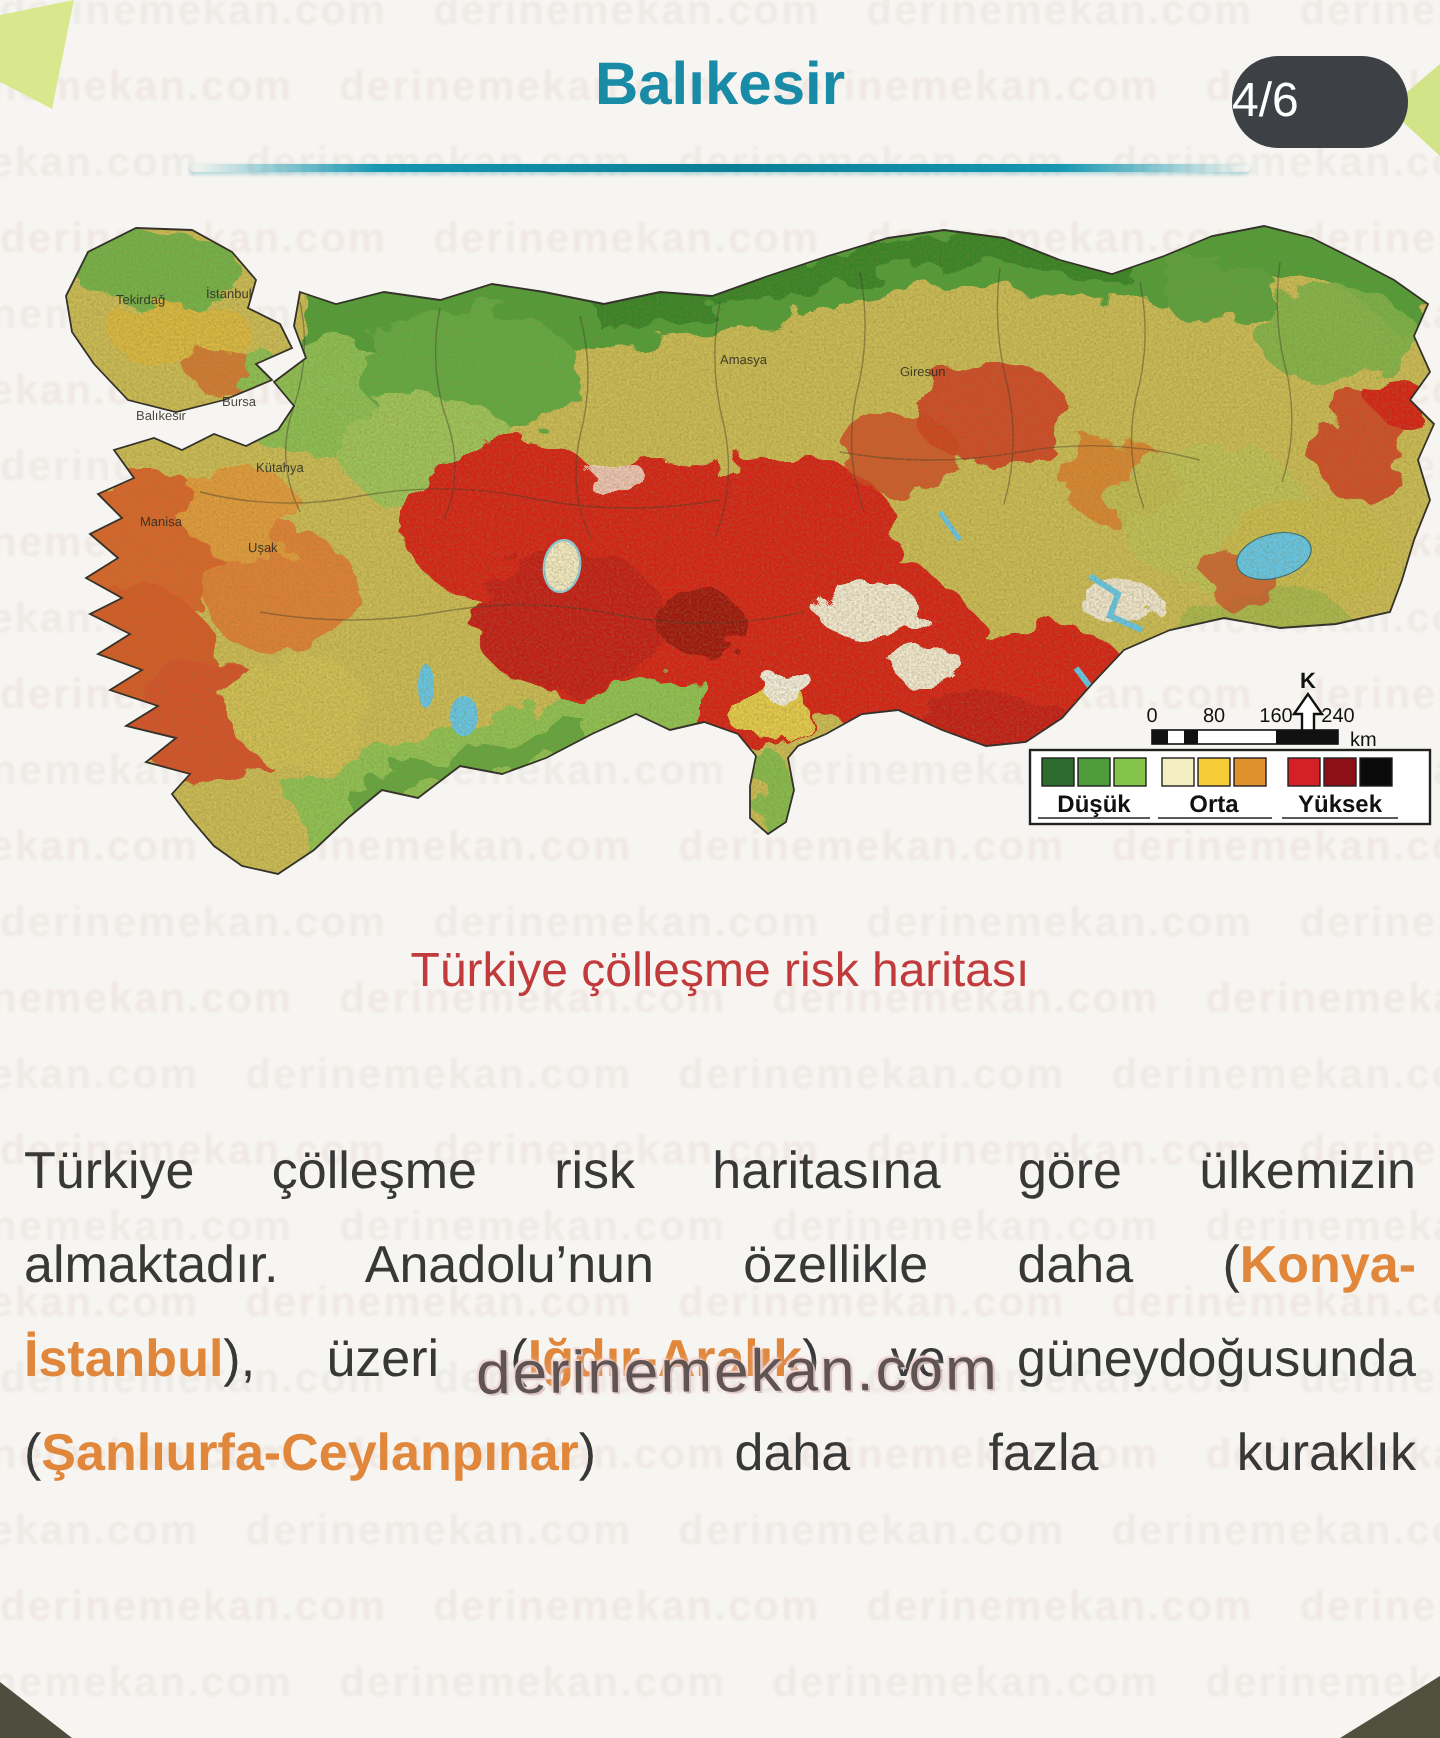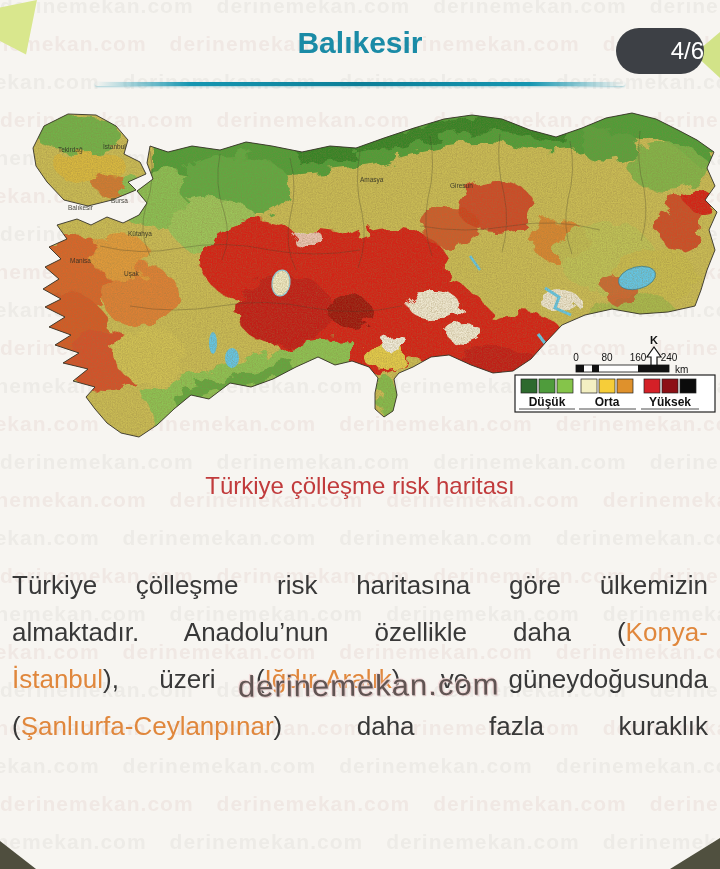--- a/index.html
+++ b/index.html
@@ -22,35 +22,35 @@
            clip-path:polygon(100% 0,100% 100%,0 48%);}
   .deco-bl{left:0;bottom:0;width:36px;height:28px;background:#4f4e3e;
            clip-path:polygon(0 0,0 100%,100% 100%);}
   .deco-br{right:0;bottom:0;width:50px;height:31px;background:#50503f;
            clip-path:polygon(100% 0,100% 100%,0 100%);}
   
   .title{position:absolute;top:26px;left:0;width:720px;text-align:center;
          font-size:30px;font-weight:bold;color:#1a8ba6;z-index:2;}
   .badge{position:absolute;top:28px;right:16px;width:88px;height:46px;
          background:#3d4045;border-radius:23px;color:#fff;font-size:24px;
-         display:flex;align-items:center;justify-content:flex-end;z-index:3;}
+         display:flex;align-items:center;justify-content:flex-start;z-index:3;}
   .divider{position:absolute;top:82px;left:95px;width:530px;height:4px;z-index:2;
          background:linear-gradient(90deg,rgba(17,147,176,0) 0%,#1596b1 18%,#0c7e97 50%,#1596b1 82%,rgba(17,147,176,0) 100%);
          border-radius:2px;box-shadow:0 1px 2px rgba(17,147,176,0.35);}
   
   .map-wrap{position:absolute;top:106px;left:0;width:720px;height:362px;z-index:2;}
   
   .caption{position:absolute;top:472px;left:0;width:720px;text-align:center;
            font-size:24px;color:#c13b3c;z-index:2;}
   
   .para{position:absolute;top:565px;left:12px;width:696px;z-index:2;
         font-size:26px;color:#383838;}
   .tline{height:47px;line-height:40px;text-align:justify;text-align-last:justify;}
   .tline.tlast{text-align-last:left;}
-  .hl{color:#e0873c;font-weight:normal;}
+  .hl{color:#e0873c;font-weight:bold;}
   
   .site-wm{position:absolute;top:668px;left:238px;z-index:3;
            font-size:31px;font-weight:normal;letter-spacing:1px;color:rgba(72,62,60,0.85);
            text-shadow:-1px -1px 0 rgba(240,214,214,0.9),1px 1px 0 rgba(216,192,192,0.9),
                        0 0 3px rgba(245,220,220,0.8);
            transform:scaleY(0.96) rotate(-0.5deg);}
   .sv-label{font-size:6.5px;fill:#2a2a22;opacity:0.85;}
 </style>
 </head>
 <body>

